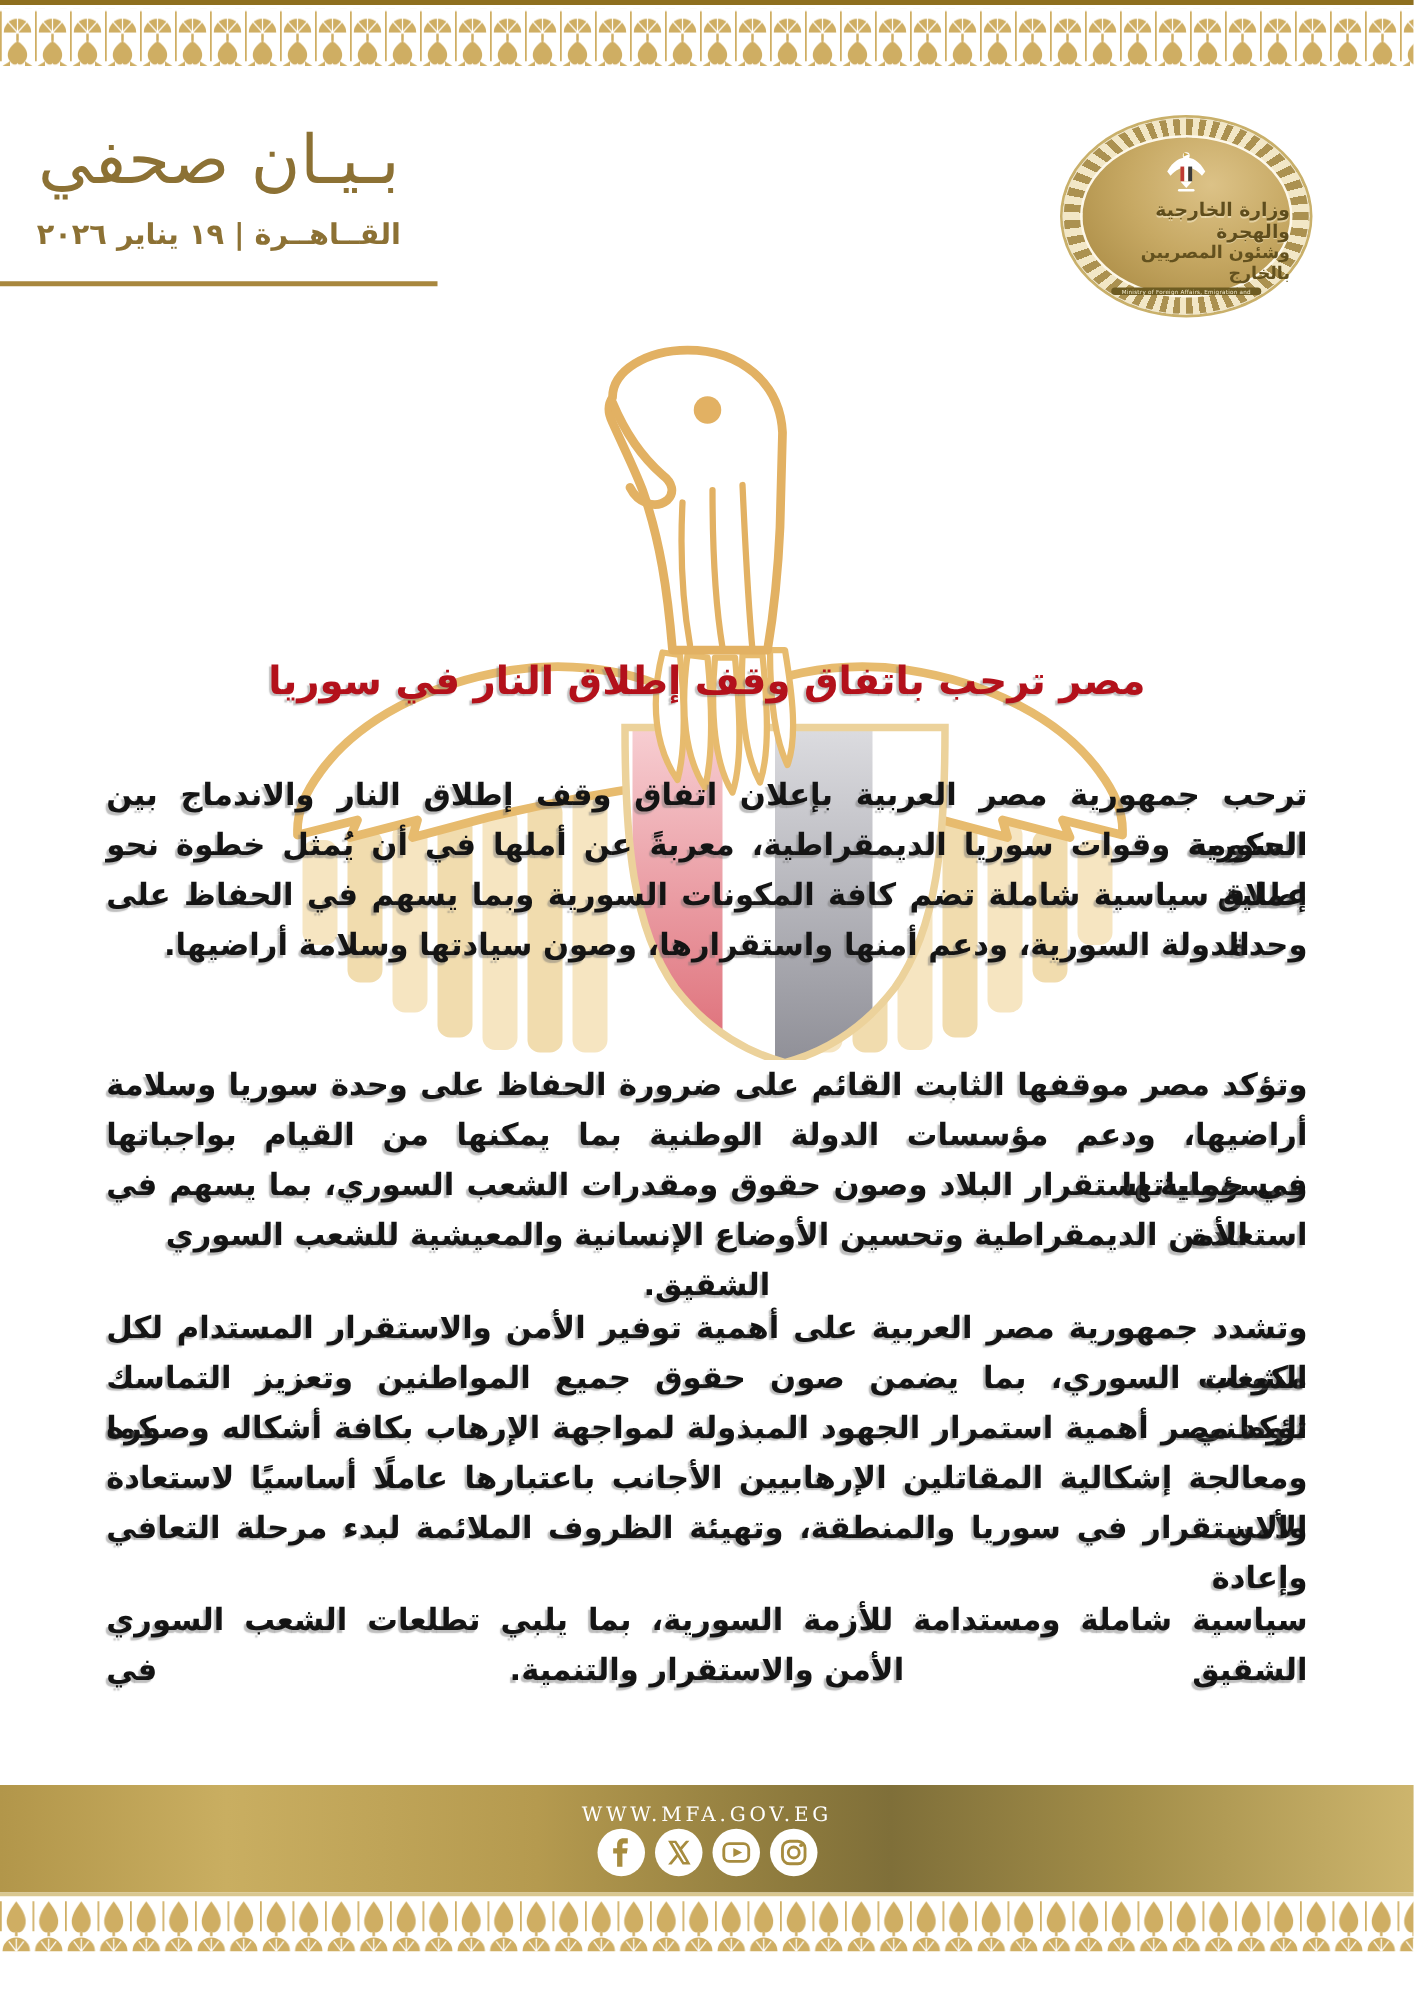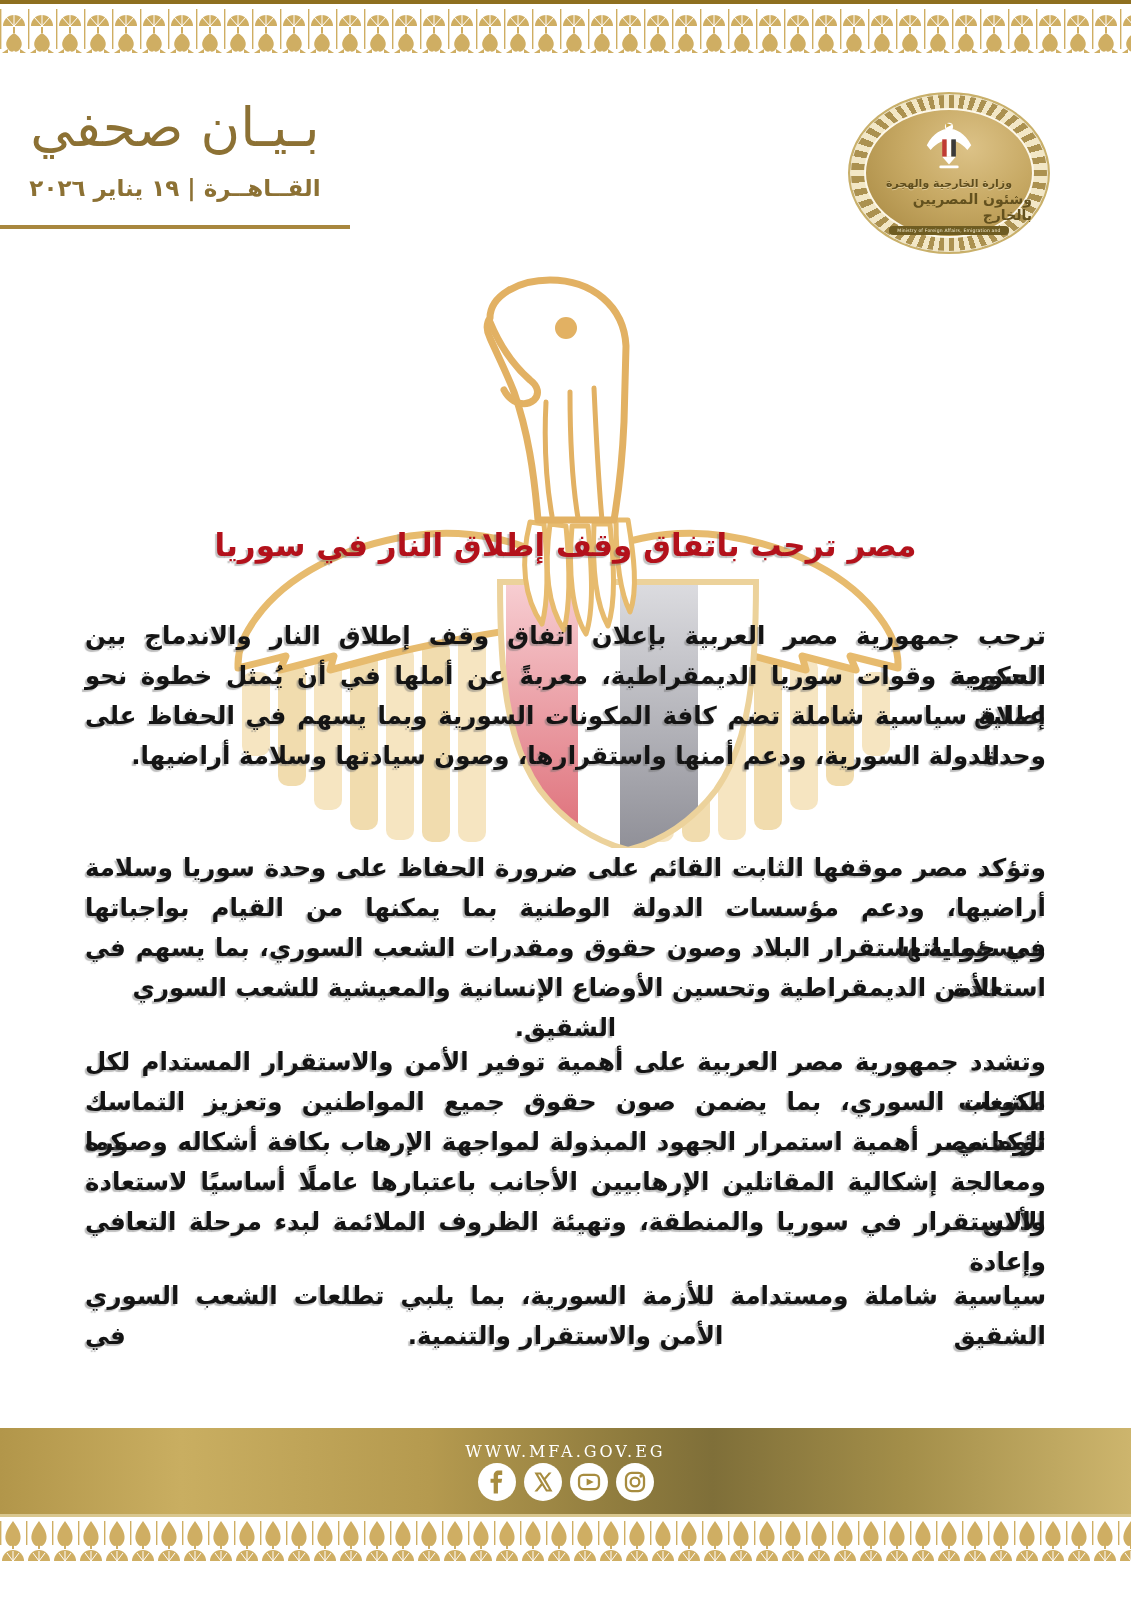--- a/index.html
+++ b/index.html
@@ -20,21 +20,21 @@
   .header-rule{margin-top:24px;height:4px;background:#a8873e;width:100%;}
 
   
   .seal{left:848px;top:92px;width:198px;height:158px;border-radius:50%;
         background:repeating-conic-gradient(#ab9150 0deg 4deg,#f2e7c6 4deg 8deg);
         border:2px solid #c9b06a;box-shadow:0 0 0 1px #efe6cc inset;}
   .seal-inner{position:absolute;inset:14px;border-radius:50%;
         background:radial-gradient(ellipse at 62% 30%,#dcc287 0%,#c7a964 45%,#a5863f 100%);
         border:2px solid #fdf8ea;display:flex;flex-direction:column;align-items:center;}
   .seal-emblem{margin-top:10px;}
-  .seal-line1{font-size:11px;font-weight:bold;color:#5f4d1c;line-height:1.15;text-shadow:0 1px 0 rgba(255,248,226,.45);}
+  .seal-line1{font-size:15px;font-weight:bold;color:#5f4d1c;line-height:1.15;text-shadow:0 1px 0 rgba(255,248,226,.45);}
   .seal-line2{font-size:14px;font-weight:bold;color:#63511e;line-height:1.2;}
   .seal-band{margin-top:2px;width:72%;height:9px;border-radius:4px;background:#6e5c22;
              color:#f6eecf;font-size:4.5px;line-height:9px;text-align:center;overflow:hidden;
              font-family:"DejaVu Sans",sans-serif;letter-spacing:.2px;}
 
   
   .watermark{left:228px;top:272px;width:676px;height:576px;z-index:0;}
 
   
   .doc-title{left:0;top:527px;width:1131px;text-align:center;z-index:2;

